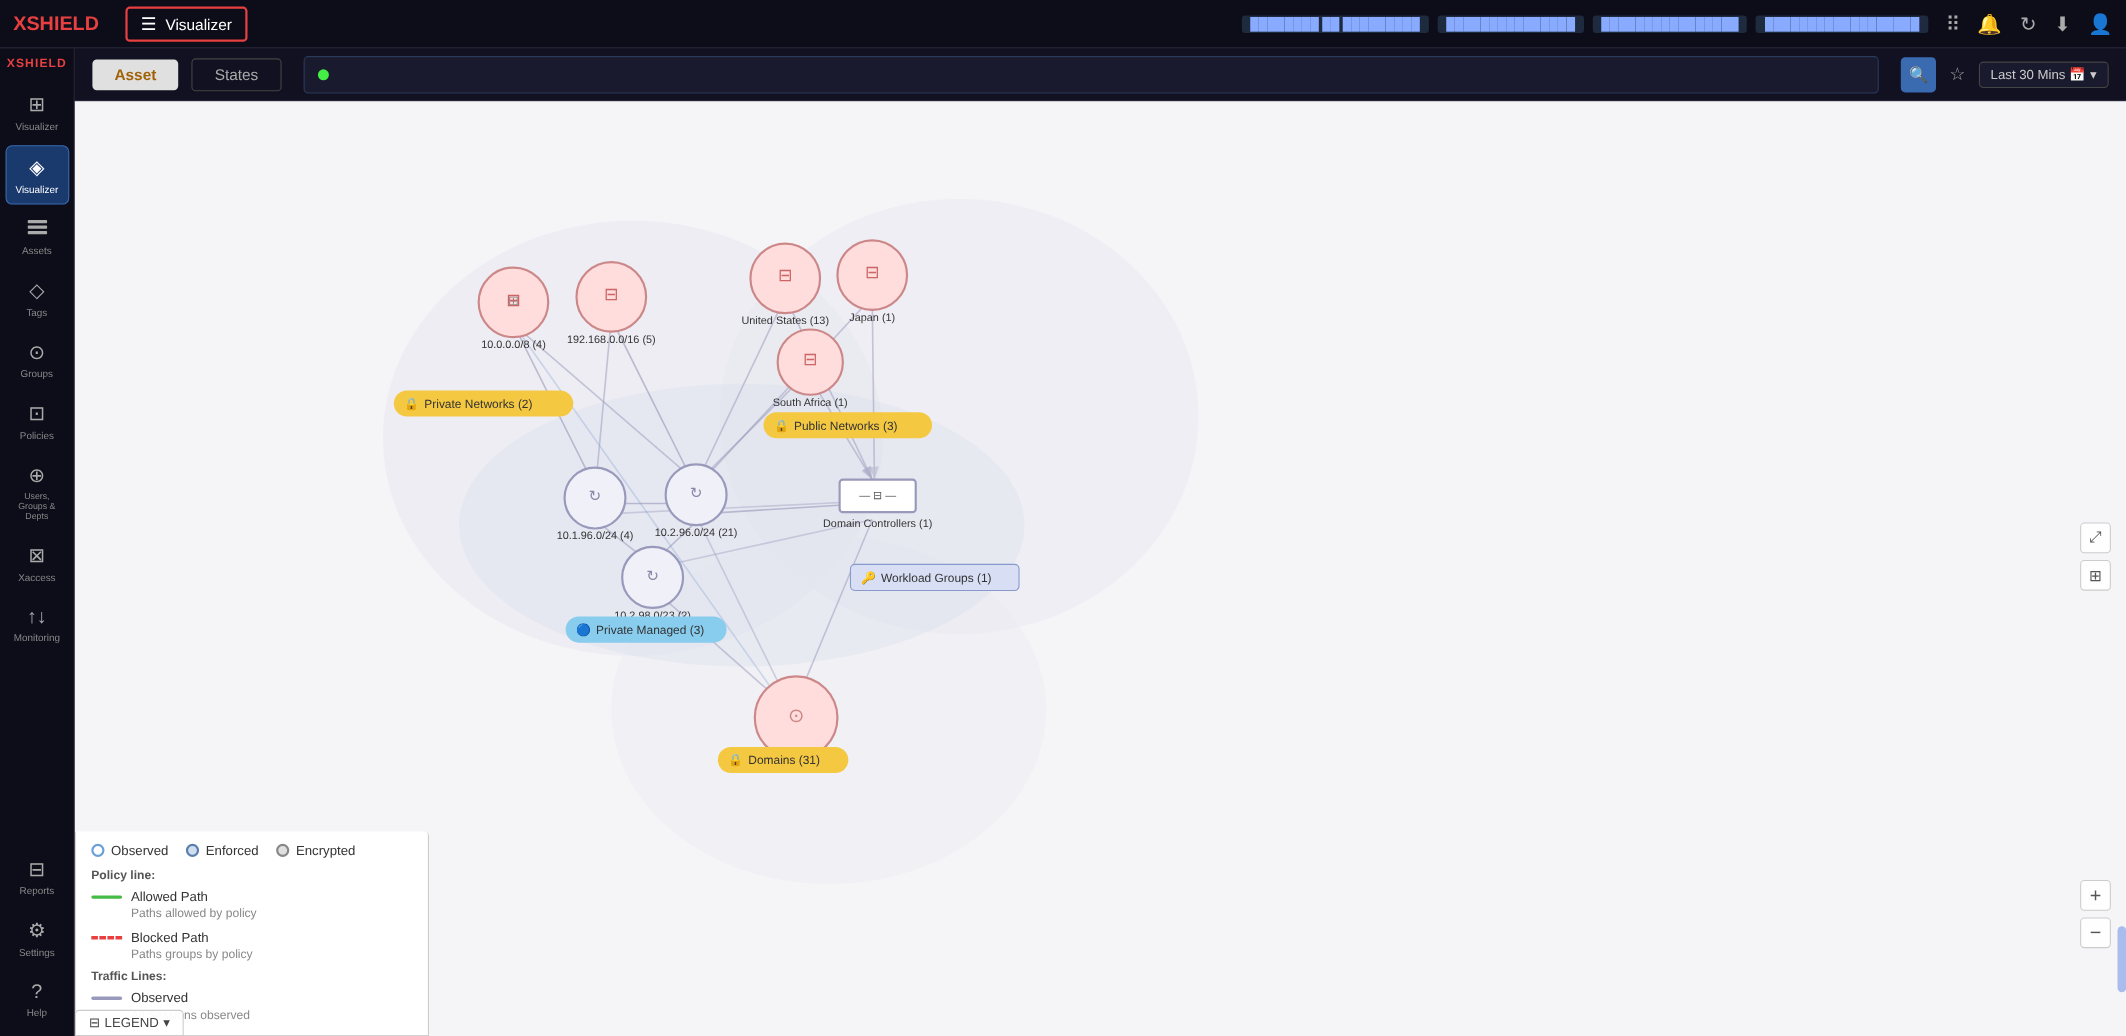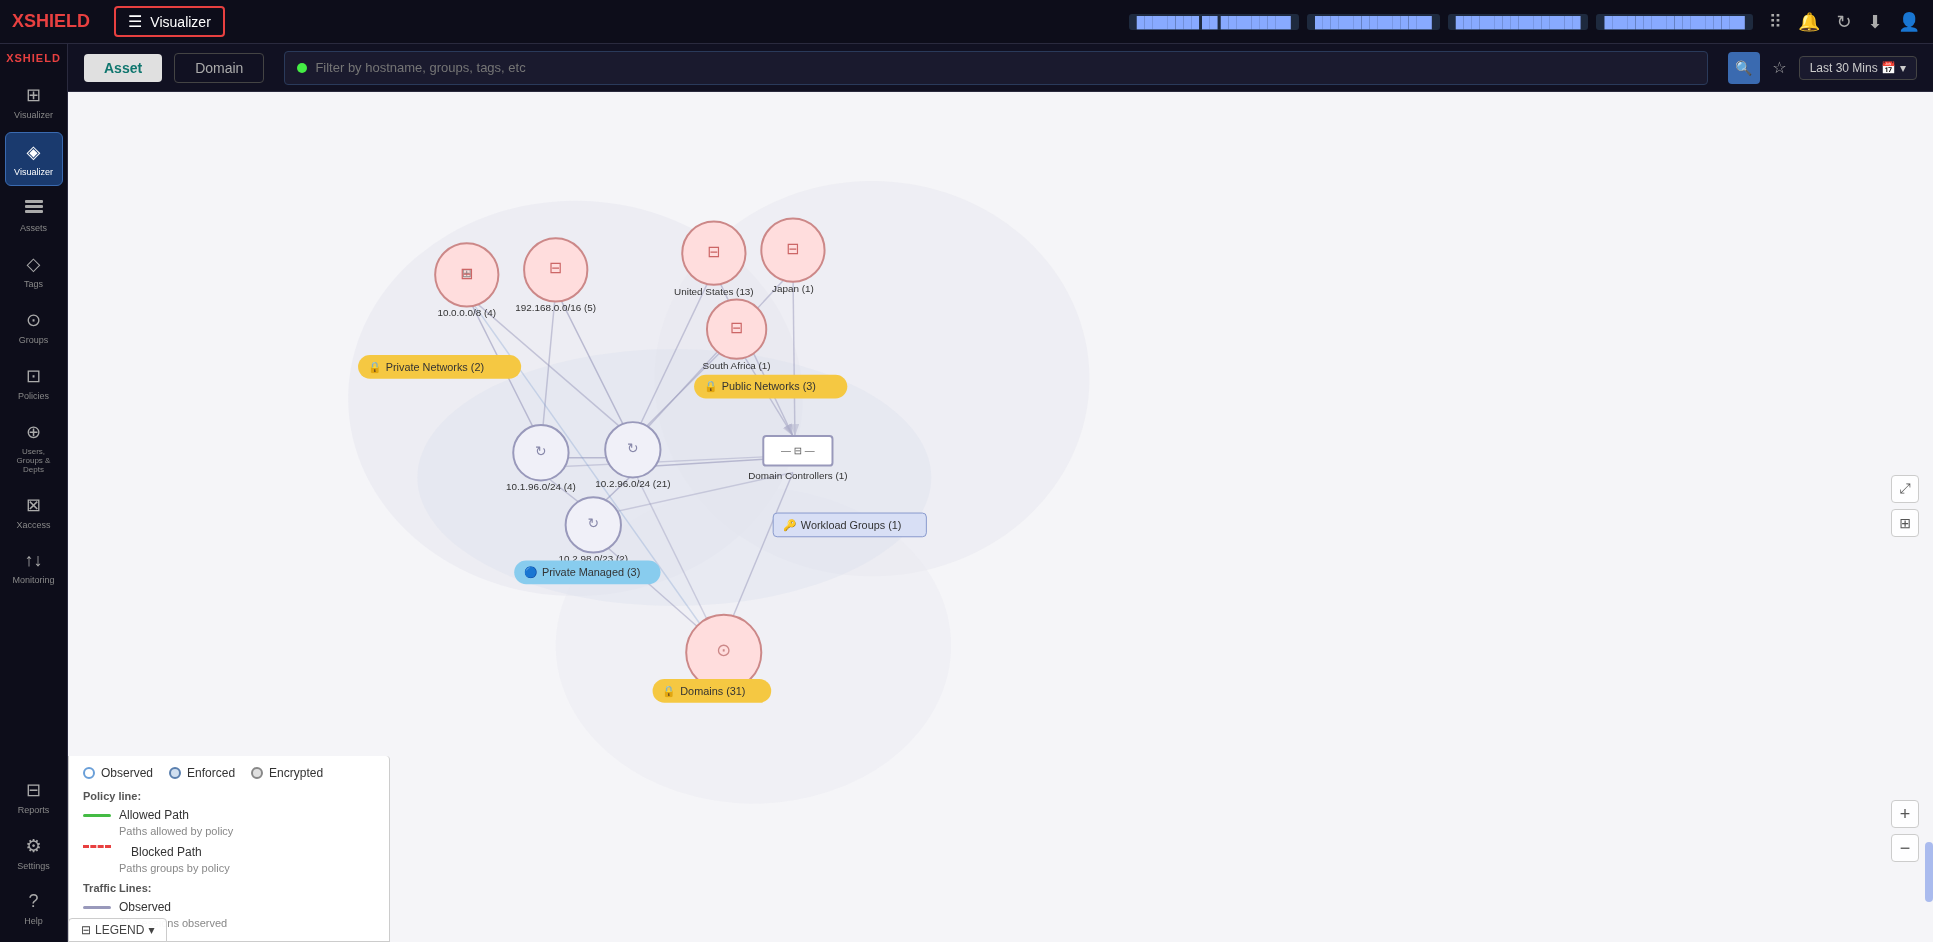--- a/index.html
+++ b/index.html
@@ -30,21 +30,21 @@
     .sidebar-item .label { font-size: 9px; color: #888; text-align: center; }
     .sidebar-item.active .label { color: #fff; }
     .sidebar-bottom { margin-top: auto; }
 
     
     .content-area { flex: 1; display: flex; flex-direction: column; }
 
     
     .sub-nav { background: #111122; height: 48px; display: flex; align-items: center; padding: 0 16px; gap: 12px; border-bottom: 1px solid #2a2a3e; flex-shrink: 0; }
     .tab-btn { padding: 6px 20px; border-radius: 4px; cursor: pointer; font-size: 14px; border: none; }
-    .tab-btn.active { background: #e0e0e0; color: #0f766e; font-weight: 600; }
+    .tab-btn.active { background: #e0e0e0; color: #a16207; font-weight: 600; }
     .tab-btn.inactive { background: transparent; color: #aaa; border: 1px solid #444; }
     .filter-container { flex: 1; display: flex; align-items: center; background: #1a1a2e; border-radius: 4px; padding: 0 12px; height: 34px; gap: 8px; margin: 0 8px; border: 1px solid #2a3a5a; }
     .filter-dot { width: 10px; height: 10px; border-radius: 50%; background: #44ee44; }
     .filter-input { flex: 1; background: transparent; border: none; color: #aaa; font-size: 13px; outline: none; }
     .search-btn { background: #3a6ab0; border: none; color: #fff; width: 32px; height: 32px; border-radius: 4px; cursor: pointer; font-size: 14px; display: flex; align-items: center; justify-content: center; }
     .star-btn { color: #aaa; font-size: 16px; cursor: pointer; }
     .time-btn { background: #1a1a2e; border: 1px solid #444; color: #ccc; padding: 4px 10px; border-radius: 4px; font-size: 12px; cursor: pointer; display: flex; align-items: center; gap: 4px; }
 
     
     .graph-area { flex: 1; background: #f5f5f8; position: relative; overflow: hidden; }
@@ -166,25 +166,24 @@
     <div class="sidebar-item">
       <span class="icon">?</span>
       <span class="label">Help</span>
     </div>
   </div>
 
   <div class="content-area">
 
     <div class="sub-nav">
       <button class="tab-btn active">Asset</button>
-      <button class="tab-btn inactive">Domain</button>
+      <button class="tab-btn inactive">States</button>
 
       <div class="filter-container">
         <div class="filter-dot"></div>
-        <input class="filter-input" type="text" placeholder="Filter by hostname, groups, tags, etc" style="">
       </div>
 
       <button class="search-btn">🔍</button>
       <span class="star-btn">☆</span>
       <button class="time-btn">
         <span>Last 30 Mins</span>
         <span>📅 ▾</span>
       </button>
     </div>
 
@@ -319,21 +318,21 @@
         </div>
 
         <div style="font-weight:600; color:#555; font-size:11px; margin-bottom:6px;">Policy line:</div>
 
         <div style="display:flex; align-items:center; gap:8px; margin-bottom:3px;">
           <div style="width:28px;height:3px;background:#44bb44;border-radius:2px;"></div>
           <span>Allowed Path</span>
         </div>
         <div style="color:#888; font-size:11px; margin-left:36px; margin-bottom:8px;">Paths allowed by policy</div>
 
-        <div style="display:flex; align-items:flex-start; gap:20px; margin-bottom:3px;">
+        <div style="display:flex; align-items:center; gap:8px; margin-bottom:3px;">
           <div style="width:28px;height:3px;border-top:3px dashed #e84040;"></div>
           <span>Blocked Path</span>
         </div>
         <div style="color:#888; font-size:11px; margin-left:36px; margin-bottom:8px;">Paths groups by policy</div>
 
         <div style="font-weight:600; color:#555; font-size:11px; margin-bottom:6px;">Traffic Lines:</div>
 
         <div style="display:flex; align-items:center; gap:8px; margin-bottom:3px;">
           <div style="width:28px;height:3px;background:#9999bb;border-radius:2px;"></div>
           <span>Observed</span>

